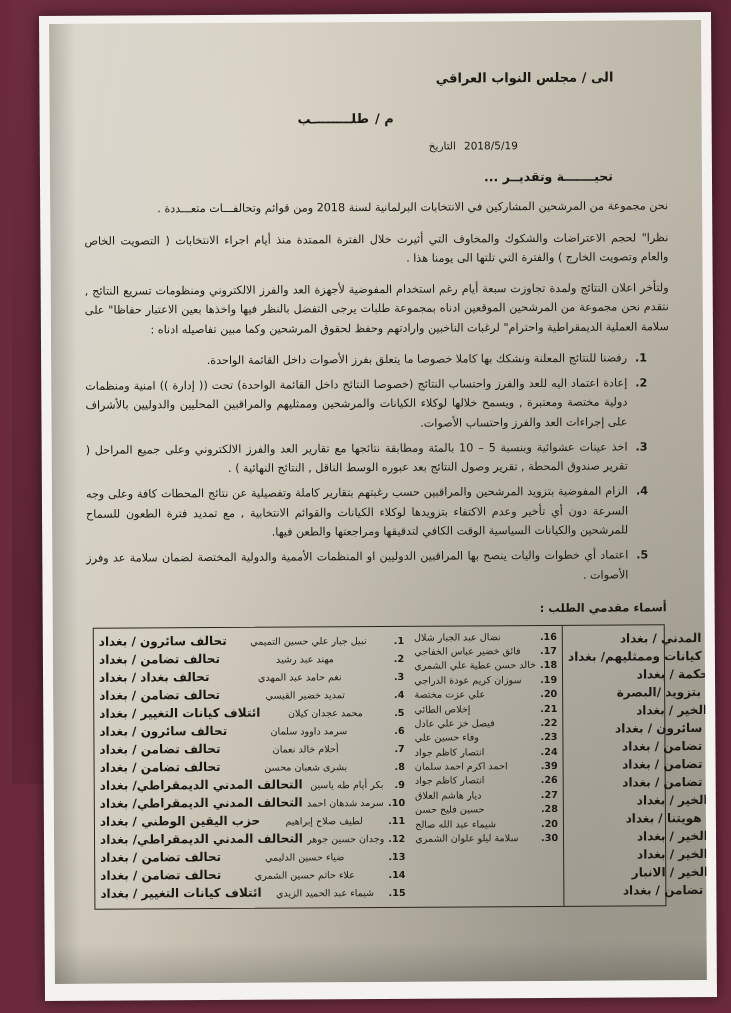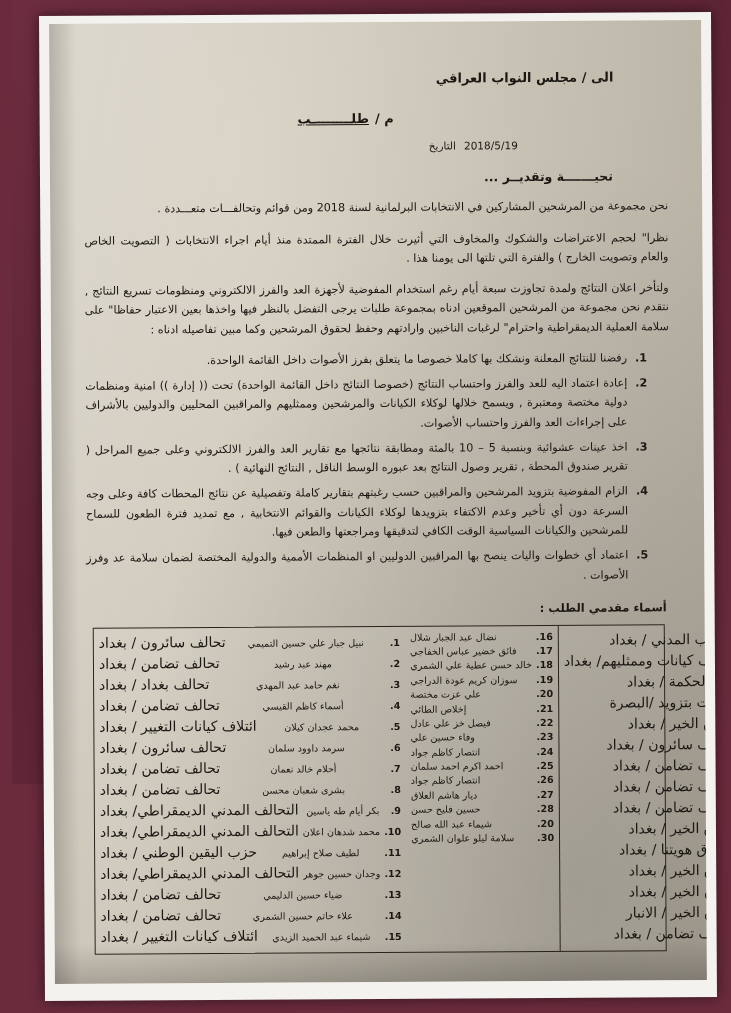--- a/index.html
+++ b/index.html
@@ -151,38 +151,38 @@
     min-width: 14px;
     text-align: right;
   }
   .signer .nm {
     flex: 0 1 auto;
     overflow: hidden;
     text-overflow: ellipsis;
   }
   .signer .aff {
     flex: 0 0 auto;
-    font-size: 14px;
+    font-size: 12px;
+    font-weight: bold;
   }
   .left-edge-shadow {
     position: absolute;
     left: 0; top: 0; bottom: 0;
     width: 26px;
     background: linear-gradient(90deg, rgba(0,0,0,0.18), rgba(0,0,0,0));
     pointer-events: none;
   }
   .bottom-shadow {
     position: absolute;
     left: 0; right: 0; bottom: 0;
     height: 40px;
     background: linear-gradient(0deg, rgba(0,0,0,0.18), rgba(0,0,0,0));
     pointer-events: none;
   }
   .underline {
-    text-decoration: underline;
   }
 </style>
 </head>
 <body>
 
 <div class="frame">
   <div class="page-wrap">
     <div class="paper">
       <div class="left-edge-shadow"></div>
       <div class="bottom-shadow"></div>
@@ -230,21 +230,21 @@
               <span class="nm">مهند عبد رشيد</span>
               <span class="aff">تحالف تضامن / بغداد</span>
             </div>
             <div class="signer">
               <span class="num">3.</span>
               <span class="nm">نغم حامد عبد المهدي</span>
               <span class="aff">تحالف بغداد / بغداد</span>
             </div>
             <div class="signer">
               <span class="num">4.</span>
-              <span class="nm">أسماء كاظم القيسي</span>
+              <span class="nm">تمديد خضير القيسي</span>
               <span class="aff">تحالف تضامن / بغداد</span>
             </div>
             <div class="signer">
               <span class="num">5.</span>
               <span class="nm">محمد عجدان كيلان</span>
               <span class="aff">ائتلاف كيانات التغيير / بغداد</span>
             </div>
             <div class="signer">
               <span class="num">6.</span>
               <span class="nm">سرمد داوود سلمان</span>
@@ -260,21 +260,21 @@
               <span class="nm">بشرى شعبان محسن</span>
               <span class="aff">تحالف تضامن / بغداد</span>
             </div>
             <div class="signer">
               <span class="num">9.</span>
               <span class="nm">بكر أيام طه ياسين</span>
               <span class="aff">التحالف المدني الديمقراطي/ بغداد</span>
             </div>
             <div class="signer">
               <span class="num">10.</span>
-              <span class="nm">محمد شدهان اعلان</span>
+              <span class="nm">سرمد شدهان احمد</span>
               <span class="aff">التحالف المدني الديمقراطي/ بغداد</span>
             </div>
             <div class="signer">
               <span class="num">11.</span>
               <span class="nm">لطيف صلاح إبراهيم</span>
               <span class="aff">حزب اليقين الوطني / بغداد</span>
             </div>
             <div class="signer">
               <span class="num">12.</span>
               <span class="nm">وجدان حسين جوهر</span>
@@ -328,21 +328,21 @@
             </div>
             <div class="signer">
               <span class="num">23.</span>
               <span class="nm">وفاء حسين علي</span>
             </div>
             <div class="signer">
               <span class="num">24.</span>
               <span class="nm">انتصار كاظم جواد</span>
             </div>
             <div class="signer">
-              <span class="num">25.</span>
+              <span class="num">39.</span>
               <span class="nm">احمد اكرم احمد سلمان</span>
             </div>
             <div class="signer">
               <span class="num">26.</span>
               <span class="nm">انتصار كاظم جواد</span>
             </div>
             <div class="signer">
               <span class="num">27.</span>
               <span class="nm">ديار هاشم العلاق</span>
             </div>

